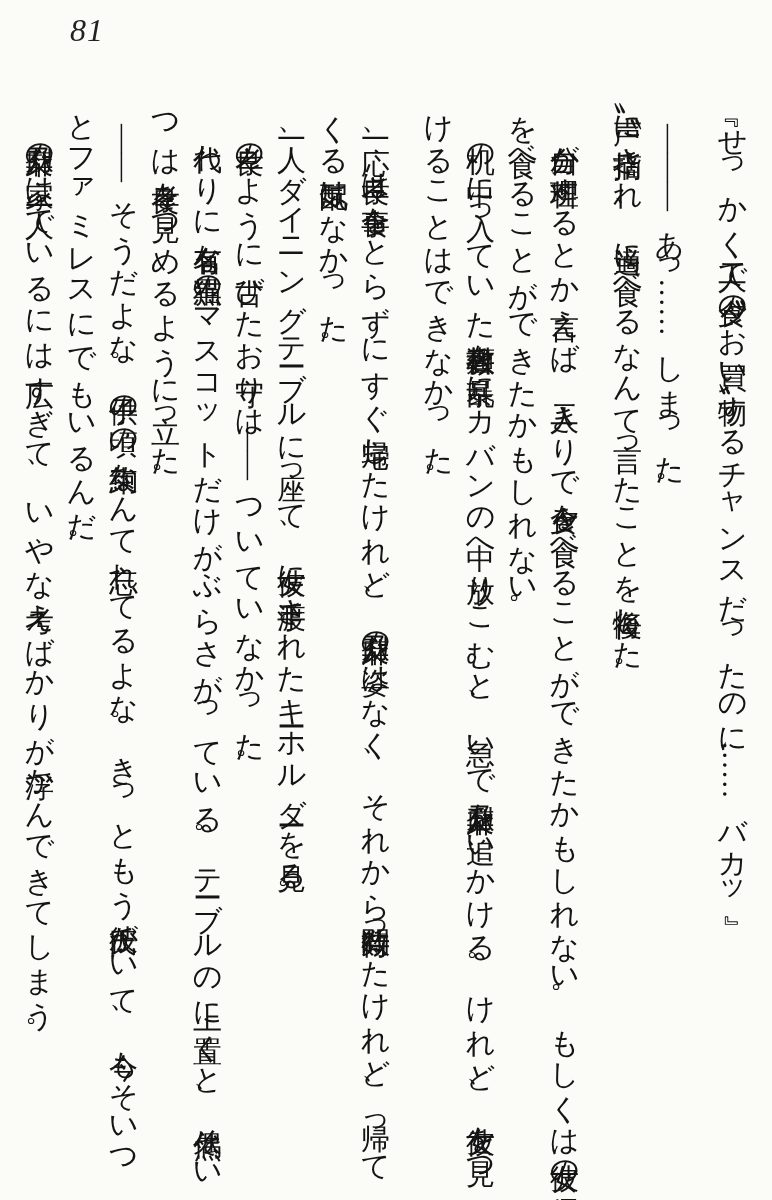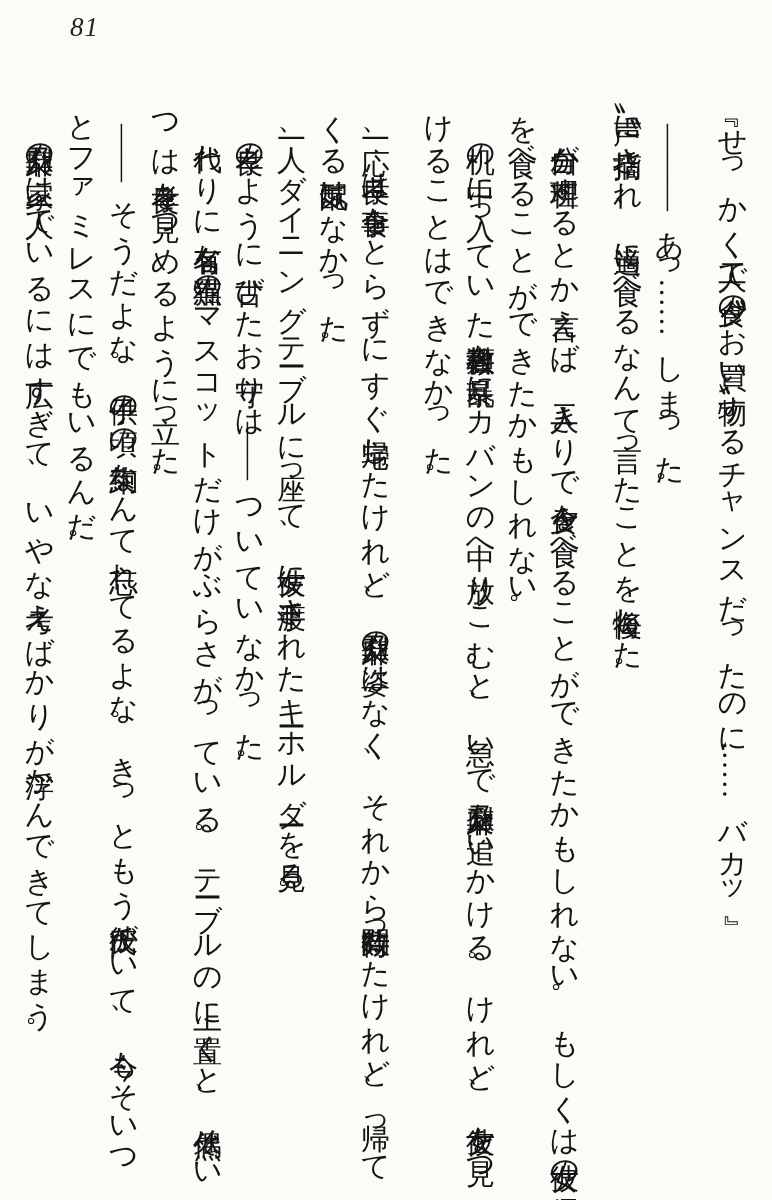--- a/index.html
+++ b/index.html
@@ -16,21 +16,21 @@
   .page {
     position: relative;
     width: 772px;
     height: 1200px;
     background: #fbfbf8;
   }
   .page-number {
     position: absolute;
     top: 12px;
     left: 70px;
-    font-size: 27px;
+    font-size: 32px;
     font-style: italic;
     color: #222;
     letter-spacing: 1px;
     font-family: "Liberation Serif", "DejaVu Serif", serif;
   }
   .text-block {
     position: absolute;
     top: 95px;
     right: 18px;
     height: 1085px;

